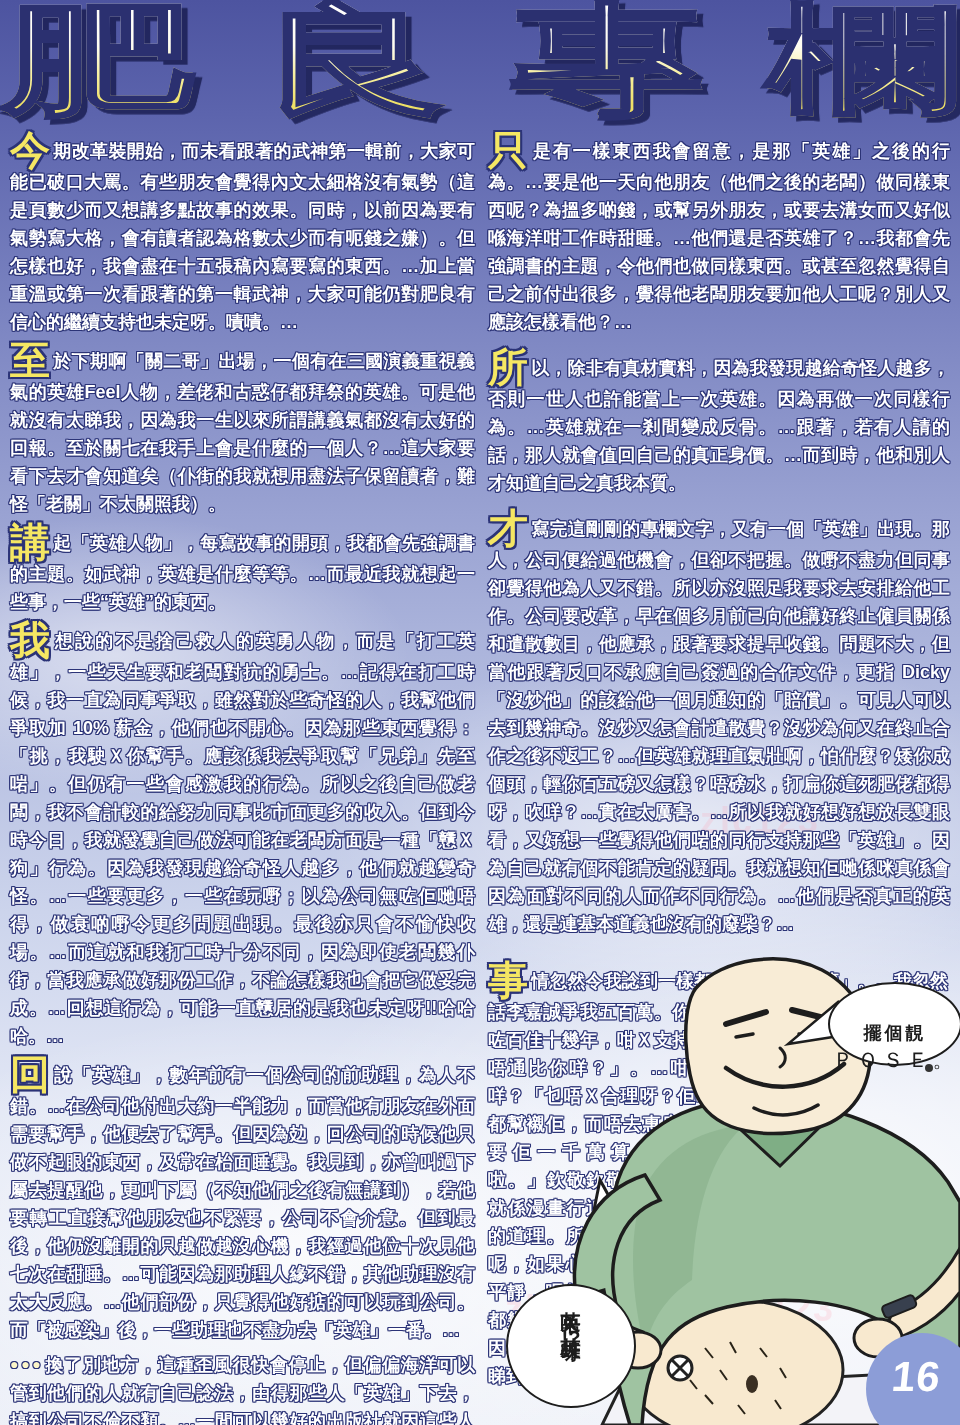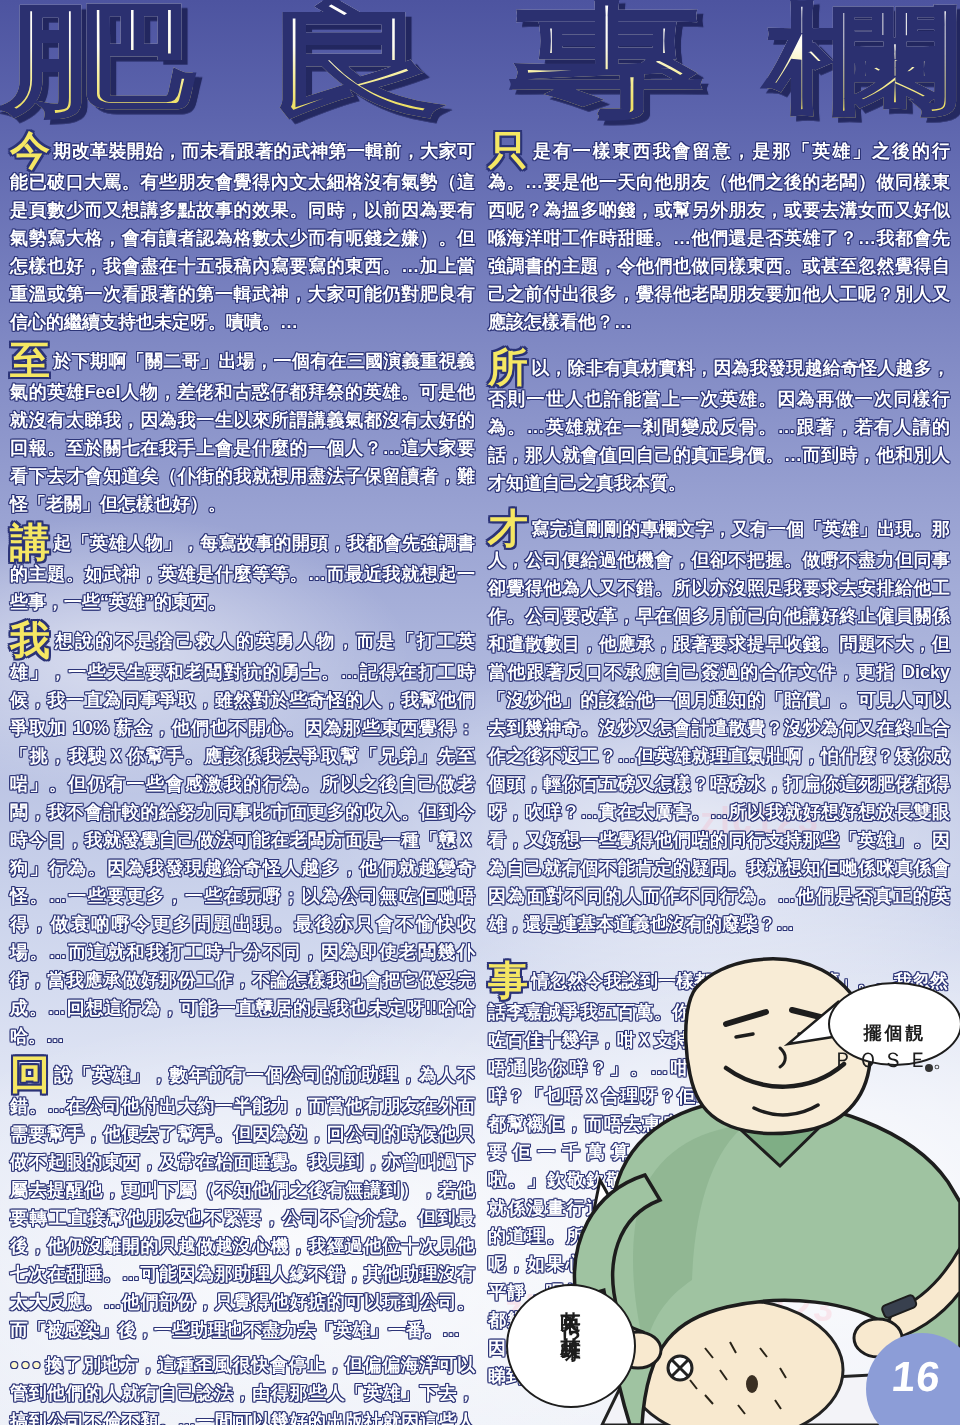--- a/index.html
+++ b/index.html
@@ -72,21 +72,21 @@
 
   <div class="title">
     <span class="tchar">肥</span>
     <span class="tchar">良</span>
     <span class="tchar">專</span>
     <span class="tchar">欄</span>
   </div>
 
   <div class="col col-left">
     <p class="para"><span class="dropcap">今</span><span>期改革裝開始，而未看跟著的武神第一輯前，大家可能已破口大罵。有些朋友會覺得內文太細格沒有氣勢（這是頁數少而又想講多點故事的效果。同時，以前因為要有氣勢寫大格，會有讀者認為格數太少而有呃錢之嫌）。但怎樣也好，我會盡在十五張稿內寫要寫的東西。…加上當重溫或第一次看跟著的第一輯武神，大家可能仍對肥良有信心的繼續支持也未定呀。嘖嘖。…</span></p>
-    <p class="para"><span class="dropcap">至</span><span>於下期啊「關二哥」出場，一個有在三國演義重視義氣的英雄Feel人物，差佬和古惑仔都拜祭的英雄。可是他就沒有太睇我，因為我一生以來所謂講義氣都沒有太好的回報。至於關七在我手上會是什麼的一個人？…這大家要看下去才會知道矣（仆街的我就想用盡法子保留讀者，難怪「老關」但怎樣也好）。</span></p>
+    <p class="para"><span class="dropcap">至</span><span>於下期啊「關二哥」出場，一個有在三國演義重視義氣的英雄Feel人物，差佬和古惑仔都拜祭的英雄。可是他就沒有太睇我，因為我一生以來所謂講義氣都沒有太好的回報。至於關七在我手上會是什麼的一個人？…這大家要看下去才會知道矣（仆街的我就想用盡法子保留讀者，難怪「老關」不太關照我）。</span></p>
     <p class="para"><span class="dropcap">講</span><span>起「英雄人物」，每寫故事的開頭，我都會先強調書的主題。如武神，英雄是什麼等等。…而最近我就想起一些事，一些“英雄”的東西。</span></p>
     <p class="para"><span class="dropcap">我</span><span>想說的不是捨己救人的英勇人物，而是「打工英雄」，一些天生要和老闆對抗的勇士。…記得在打工時候，我一直為同事爭取，雖然對於些奇怪的人，我幫他們爭取加 10% 薪金，他們也不開心。因為那些東西覺得：「挑，我駛Ｘ你幫手。應該係我去爭取幫「兄弟」先至啱」。但仍有一些會感激我的行為。所以之後自己做老闆，我不會計較的給努力同事比市面更多的收入。但到今時今日，我就發覺自己做法可能在老闆方面是一種「戇Ｘ狗」行為。因為我發現越給奇怪人越多，他們就越變奇怪。…一些要更多，一些在玩嘢；以為公司無咗佢哋唔得，做衰啲嘢令更多問題出現。最後亦只會不愉快收場。…而這就和我打工時十分不同，因為即使老闆幾仆街，當我應承做好那份工作，不論怎樣我也會把它做妥完成。…回想這行為，可能一直戇居的是我也未定呀!!哈哈哈。…</span></p>
     <p class="para"><span class="dropcap">回</span><span>說「英雄」，數年前有一個公司的前助理，為人不錯。…在公司他付出大約一半能力，而當他有朋友在外面需要幫手，他便去了幫手。但因為攰，回公司的時候他只做不起眼的東西，及常在枱面睡覺。我見到，亦曾叫過下屬去提醒他，更叫下屬（不知他們之後有無講到），若他要轉工直接幫他朋友也不緊要，公司不會介意。但到最後，他仍沒離開的只越做越沒心機，我經過他位十次見他七次在甜睡。…可能因為那助理人緣不錯，其他助理沒有太大反應。…他們部份，只覺得他好掂的可以玩到公司。而「被感染」後，一些助理也不盡力去「英雄」一番。…</span></p>
     <p class="para"><span class="lead-bullets">●●●</span><span>換了別地方，這種歪風很快會停止，但偏偏海洋可以管到他們的人就有自己諗法，由得那些人「英雄」下去，搞到公司不倫不類。…一間可以幾好的出版社就因這些人和其他管理不好的問題，弄至令人氣憤。…</span></p>
 
   </div>
 
   <div class="col col-right">
     <p class="para"><span class="dropcap">只</span><span>是有一樣東西我會留意，是那「英雄」之後的行為。…要是他一天向他朋友（他們之後的老闆）做同樣東西呢？為搵多啲錢，或幫另外朋友，或要去溝女而又好似喺海洋咁工作時甜睡。…他們還是否英雄了？…我都會先強調書的主題，令他們也做同樣東西。或甚至忽然覺得自己之前付出很多，覺得他老闆朋友要加他人工呢？別人又應該怎樣看他？…</span></p>
     <p class="para"><span class="dropcap">所</span><span>以，除非有真材實料，因為我發現越給奇怪人越多，否則一世人也許能當上一次英雄。因為再做一次同樣行為。…英雄就在一剎間變成反骨。…跟著，若有人請的話，那人就會值回自己的真正身價。…而到時，他和別人才知道自己之真我本質。</span></p>

